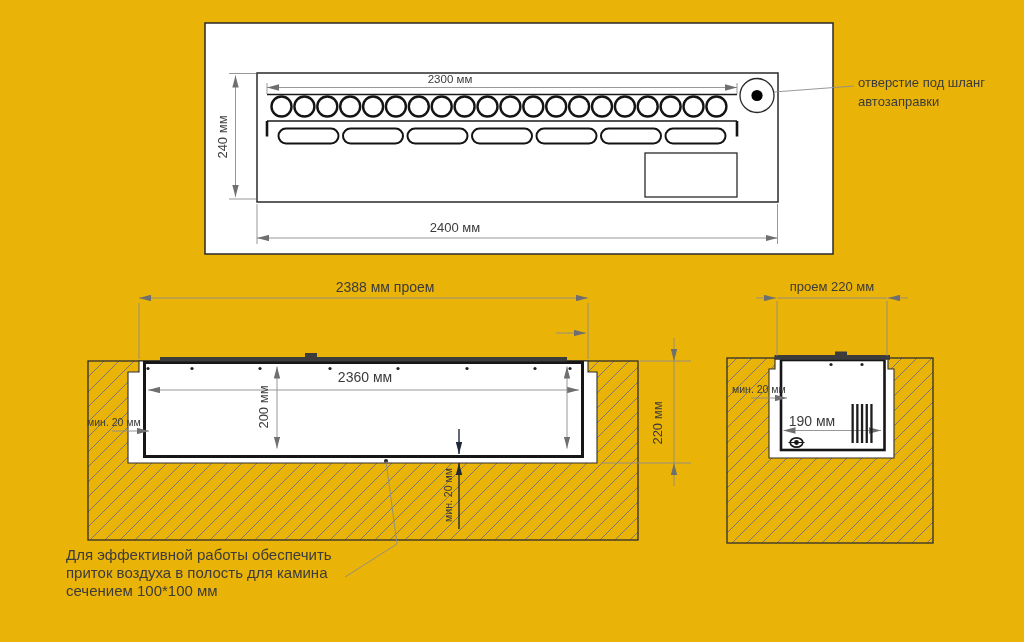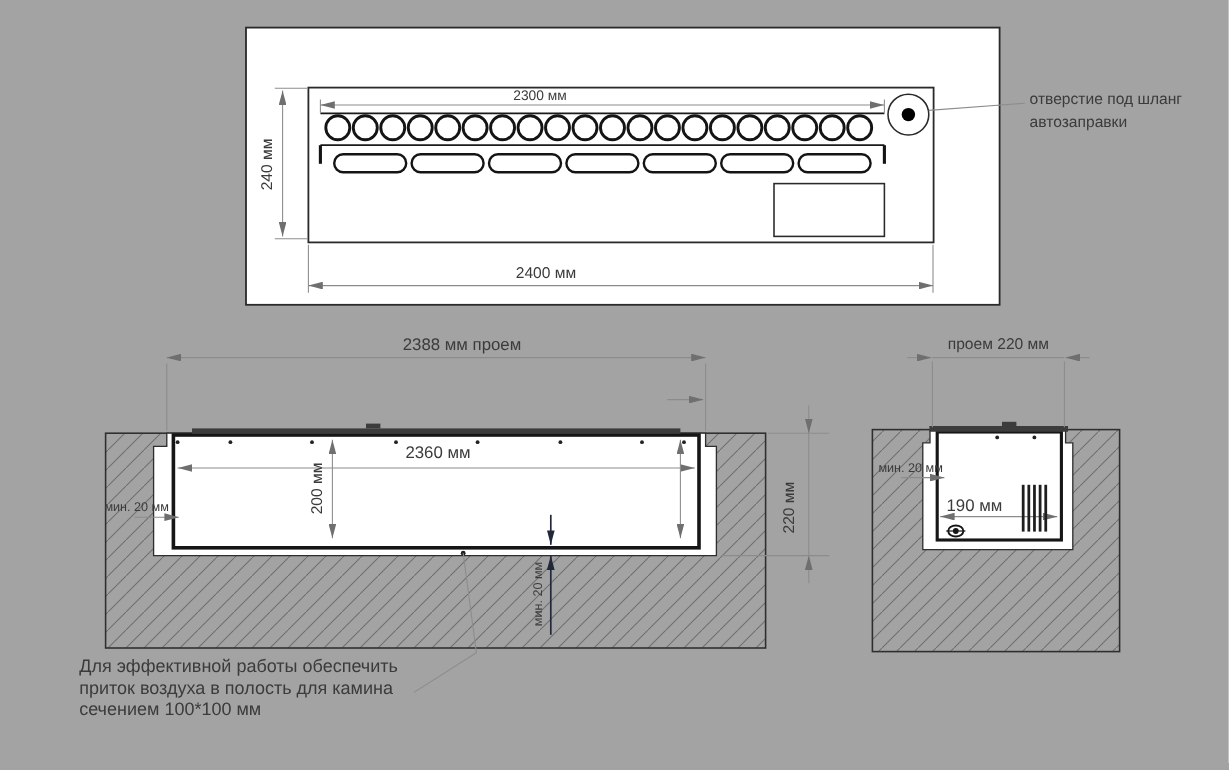--- a/index.html
+++ b/index.html
@@ -1,16 +1,16 @@
 <!DOCTYPE html>
 <html><head>
 <meta charset="utf-8">
 <style>
   html,body { margin:0; padding:0; background:#ffffff; }
-  .page { width:1024px; height:642px; position:relative; background:#a3a3a3;
+  .page { width:1024px; height:642px; position:relative; background:#eab308;
           font-family:"Liberation Sans", sans-serif; overflow:hidden; }
   svg { display:block; }
   svg text { fill:#3b3b3b; font-family:"Liberation Sans", sans-serif; }
   .t10 { font-size:10.5px; }
   .t11 { font-size:11.5px; }
   .t13 { font-size:13px; }
   .t14 { font-size:14px; }
   .t15 { font-size:15px; }
   .fr   { fill:#ffffff; stroke:#2a2a2a; stroke-width:1.5; }
   .band { fill:none; stroke:#1a1a1a; stroke-width:1.4; }

